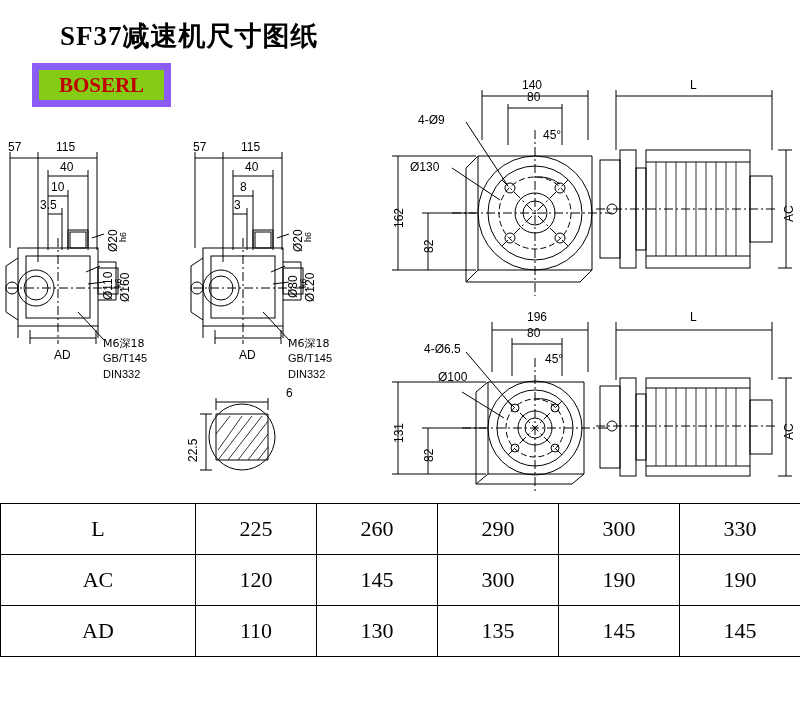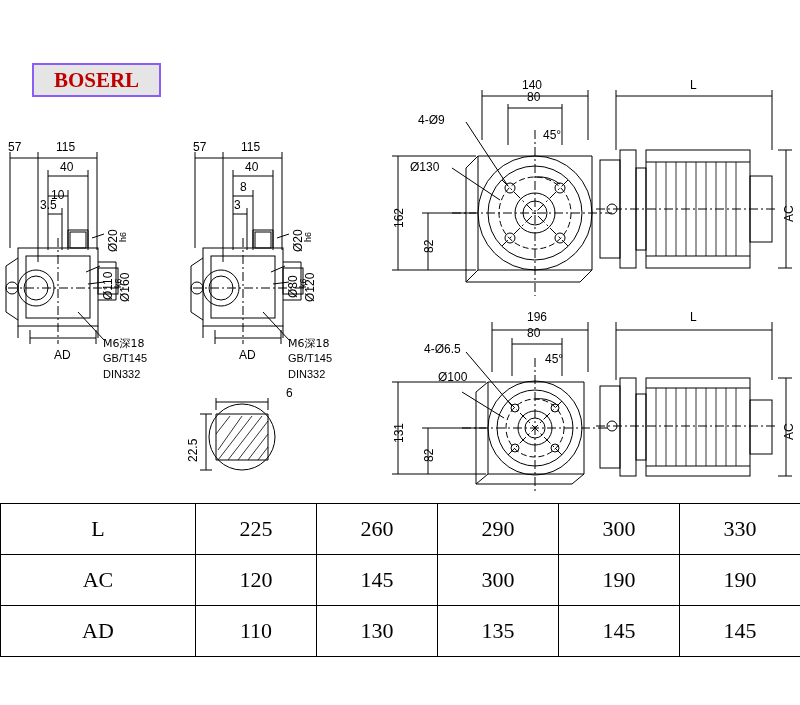--- a/index.html
+++ b/index.html
@@ -16,21 +16,21 @@
   
   #page-title{
     position:absolute;left:60px;top:18px;
     font-family:"Liberation Serif", serif;
     font-weight:bold;font-size:27px;letter-spacing:1px;
   }
 
   
   #logo-box{
     position:absolute;left:32px;top:63px;width:125px;height:30px;
-    border:2px solid #8b5cf6;background:#e5e5e5;
+    border:7px solid #8b5cf6;background:#84cc16;
   }
   #logo-text{
     position:absolute;left:0;top:0;width:125px;height:30px;
     line-height:30px;text-align:center;
     font-family:"Liberation Serif", serif;
     font-weight:bold;font-size:21px;color:#c00000;
     letter-spacing:0px;
   }
 
   
@@ -65,20 +65,21 @@
     font-family:"Liberation Serif", serif;
   }
   .hdr-cn{display:block;font-size:19px;}
   .hdr-en{display:block;font-size:17px;font-family:"DejaVu Sans Mono",monospace;letter-spacing:1px;}
 </style>
 </head>
 <body>
 
 <div class="page">
 
+  <div id="page-title">SF37减速机尺寸图纸</div>
 
   <div id="logo-box">
     <div id="logo-text">BOSERL</div>
   </div>
 
   <svg width="800" height="505">
     <g stroke="#000" fill="none" stroke-width="1">
 
       <line x1="10" y1="152" x2="10" y2="248" stroke-dasharray="0"></line>
       <line x1="38" y1="152" x2="38" y2="262"></line>
@@ -300,21 +301,21 @@
       <circle cx="612" cy="426" r="5"></circle>
       <line x1="786" y1="378" x2="786" y2="476"></line>
       <line x1="778" y1="378" x2="792" y2="378"></line>
       <line x1="778" y1="476" x2="792" y2="476"></line>
     </g>
   </svg>
 
   <div class="lbl" style="left:8px;top:140px;">57</div>
   <div class="lbl" style="left:56px;top:140px;">115</div>
   <div class="lbl" style="left:60px;top:160px;">40</div>
-  <div class="lbl" style="left:51px;top:188px;">10</div>
+  <div class="lbl" style="left:51px;top:180px;">10</div>
   <div class="lbl" style="left:40px;top:198px;">3.5</div>
   <div class="vlbl" style="left:106px;top:252px;">Ø20</div>
   <div class="vlbl xs" style="left:118px;top:242px;font-size:9px;">h6</div>
   <div class="vlbl" style="left:101px;top:300px;">Ø110</div>
   <div class="vlbl xs" style="left:113px;top:288px;font-size:9px;">k6</div>
   <div class="vlbl" style="left:118px;top:302px;">Ø160</div>
   <div class="lbl" style="left:54px;top:348px;">AD</div>
   <div class="lbl cn s" style="left:103px;top:336px;">M6深18</div>
   <div class="lbl s" style="left:103px;top:352px;">GB/T145</div>
   <div class="lbl s" style="left:103px;top:368px;">DIN332</div>

